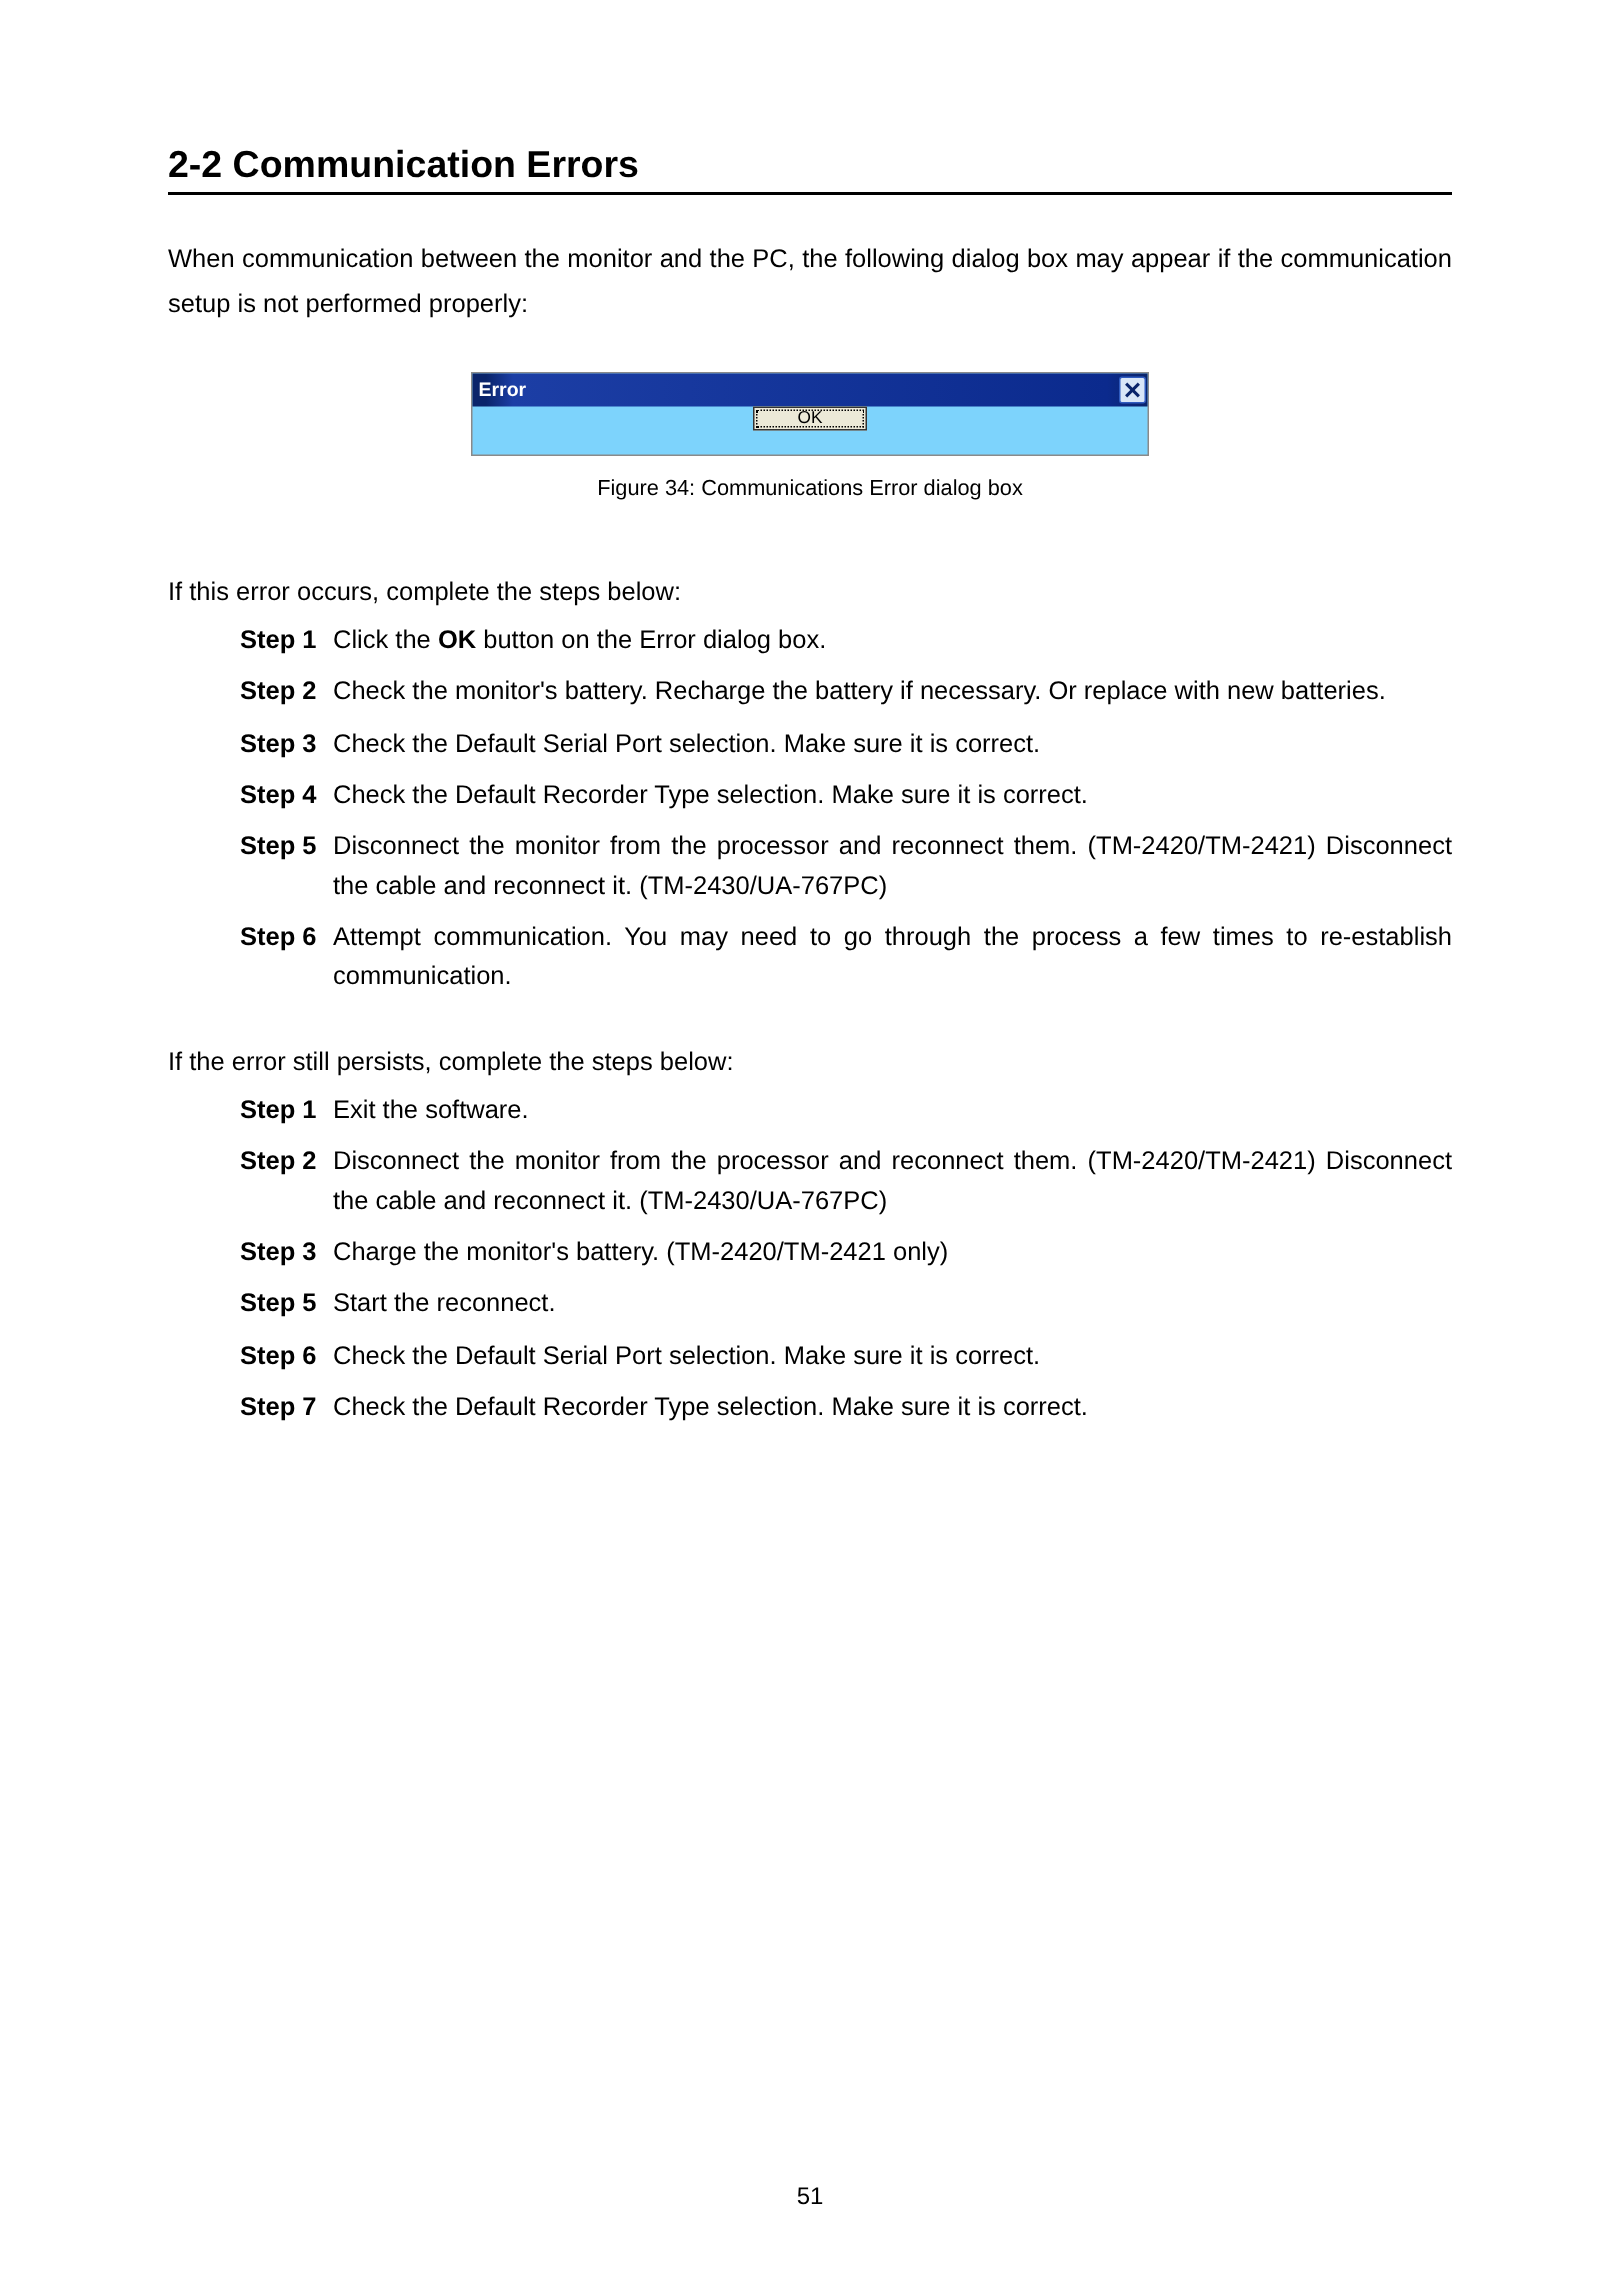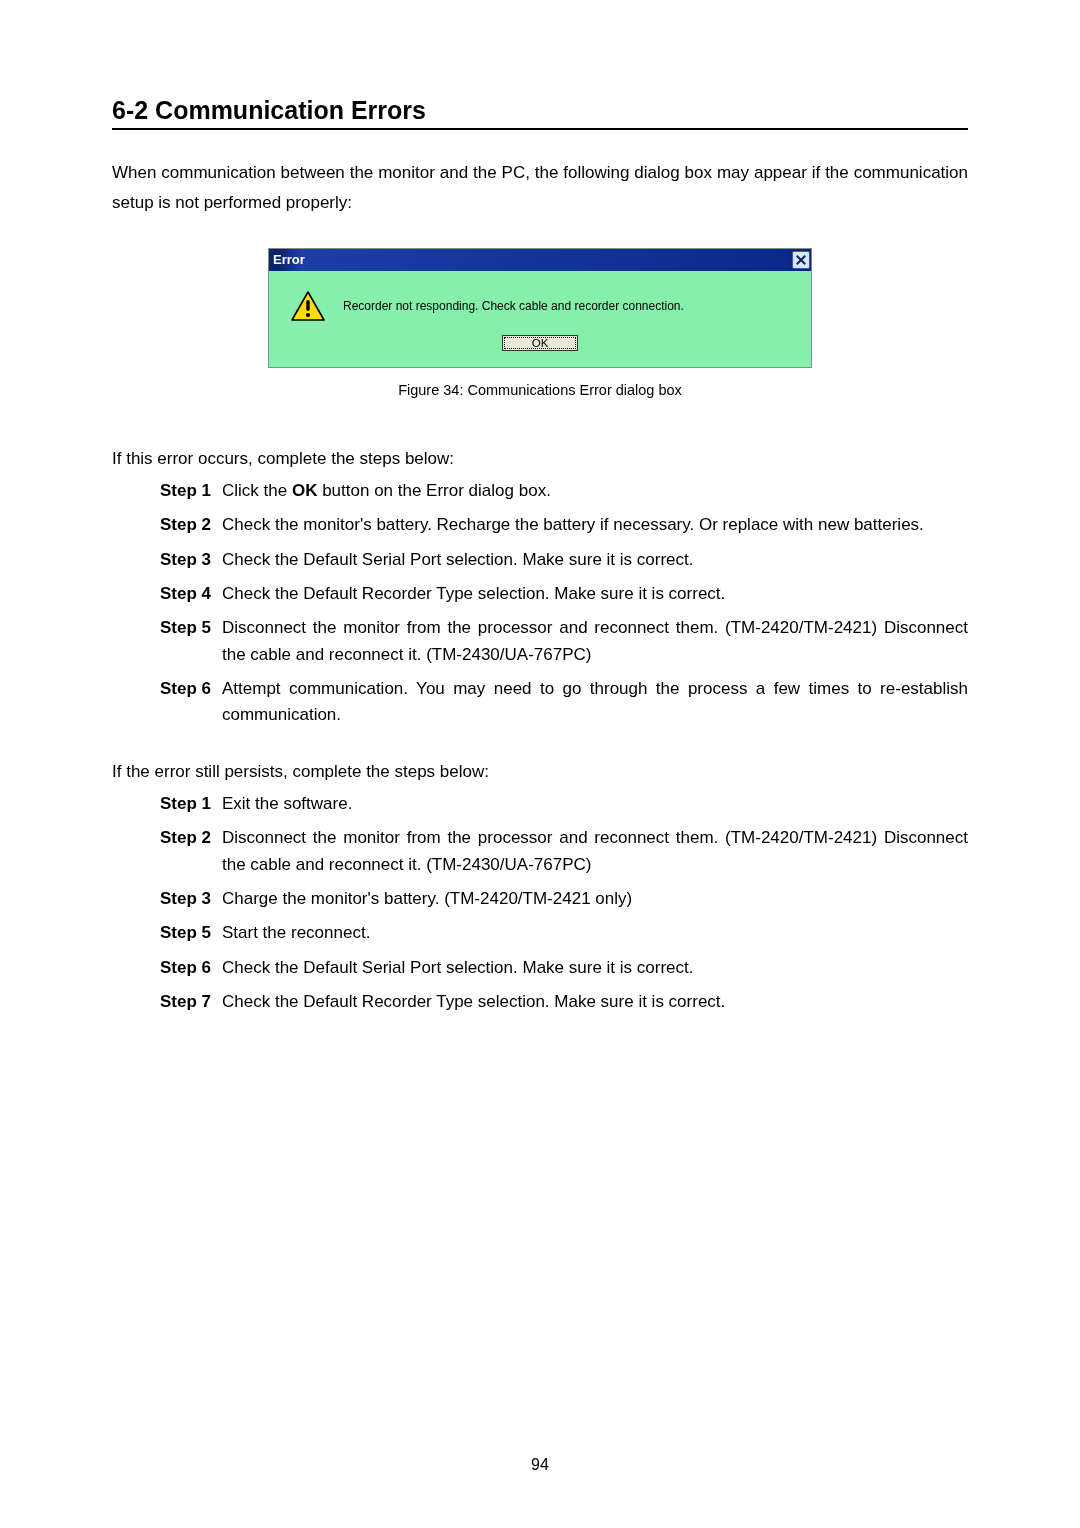--- a/index.html
+++ b/index.html
@@ -24,23 +24,23 @@
       text-align: justify;
       line-height: 1.75;
       margin-bottom: 30px;
     }
     .dialog-wrap {
       display: flex;
       justify-content: center;
       margin-bottom: 14px;
     }
     .dialog {
-      width: 544px;
+      width: 452px;
       border: 1px solid #8a8a8a;
-      background: #86efac;
+      background: #7dd3fc;
     }
     .titlebar {
       height: 22px;
       background: linear-gradient(to bottom, #1c3ea5 0%, #0b2a8d 45%, #4c77d8 48%, #0b2a8d 52%, #1b3ea3 100%);
       background: linear-gradient(to right, #0a246a, #0a246a 2%, #1c3ea5 6%, #0b2a8d 94%, #0a246a 100%);
       display: flex;
       align-items: center;
       justify-content: space-between;
       padding: 0 1px 0 4px;
       color: #fff;
@@ -139,42 +139,32 @@
       bottom: 54px;
       left: 0;
       right: 0;
       text-align: center;
       font-size: 16px;
     }
   </style>
 </head>
 <body>
 
-<h1 class="heading">6-2 Communication Errors</h1>
+<h1 class="heading">2-2 Communication Errors</h1>
 
 <p class="intro">When communication between the monitor and the PC, the following dialog box may appear if the communication setup is not performed properly:</p>
 
 <div class="dialog-wrap">
   <div class="dialog">
     <div class="titlebar">
       <span>Error</span>
       <div class="close-btn">
         <div class="close-x"></div>
       </div>
     </div>
-    <div class="dialog-body">
-      <div class="warn-icon">
-        <svg width="34" height="30" viewBox="0 0 34 30">
-          <polygon points="17,1 33,29 1,29" fill="#ffdd00" stroke="#000" stroke-width="1.6" stroke-linejoin="round"></polygon>
-          <rect x="15.3" y="9" width="3.4" height="11" rx="1.7" fill="#000"></rect>
-          <circle cx="17" cy="24" r="2.1" fill="#000"></circle>
-        </svg>
-      </div>
-      <div class="dialog-msg">Recorder not responding.  Check cable and recorder connection.</div>
-    </div>
     <div class="dialog-footer">
       <div class="ok-btn">OK</div>
     </div>
   </div>
 </div>
 
 <div class="caption">Figure 34: Communications Error dialog box</div>
 
 <p class="subintro">If this error occurs, complete the steps below:</p>
 <div class="steps" id="steps1">
@@ -225,13 +215,13 @@
     <div class="step">
       <div class="step-label">Step 6</div>
       <div class="step-text">Check the Default Serial Port selection.  Make sure it is correct.</div>
     </div>
     <div class="step">
       <div class="step-label">Step 7</div>
       <div class="step-text">Check the Default Recorder Type selection. Make sure it is correct.</div>
     </div>
   </div>
 
-<div class="pagenum">94</div>
+<div class="pagenum">51</div>
 
 </body></html>

